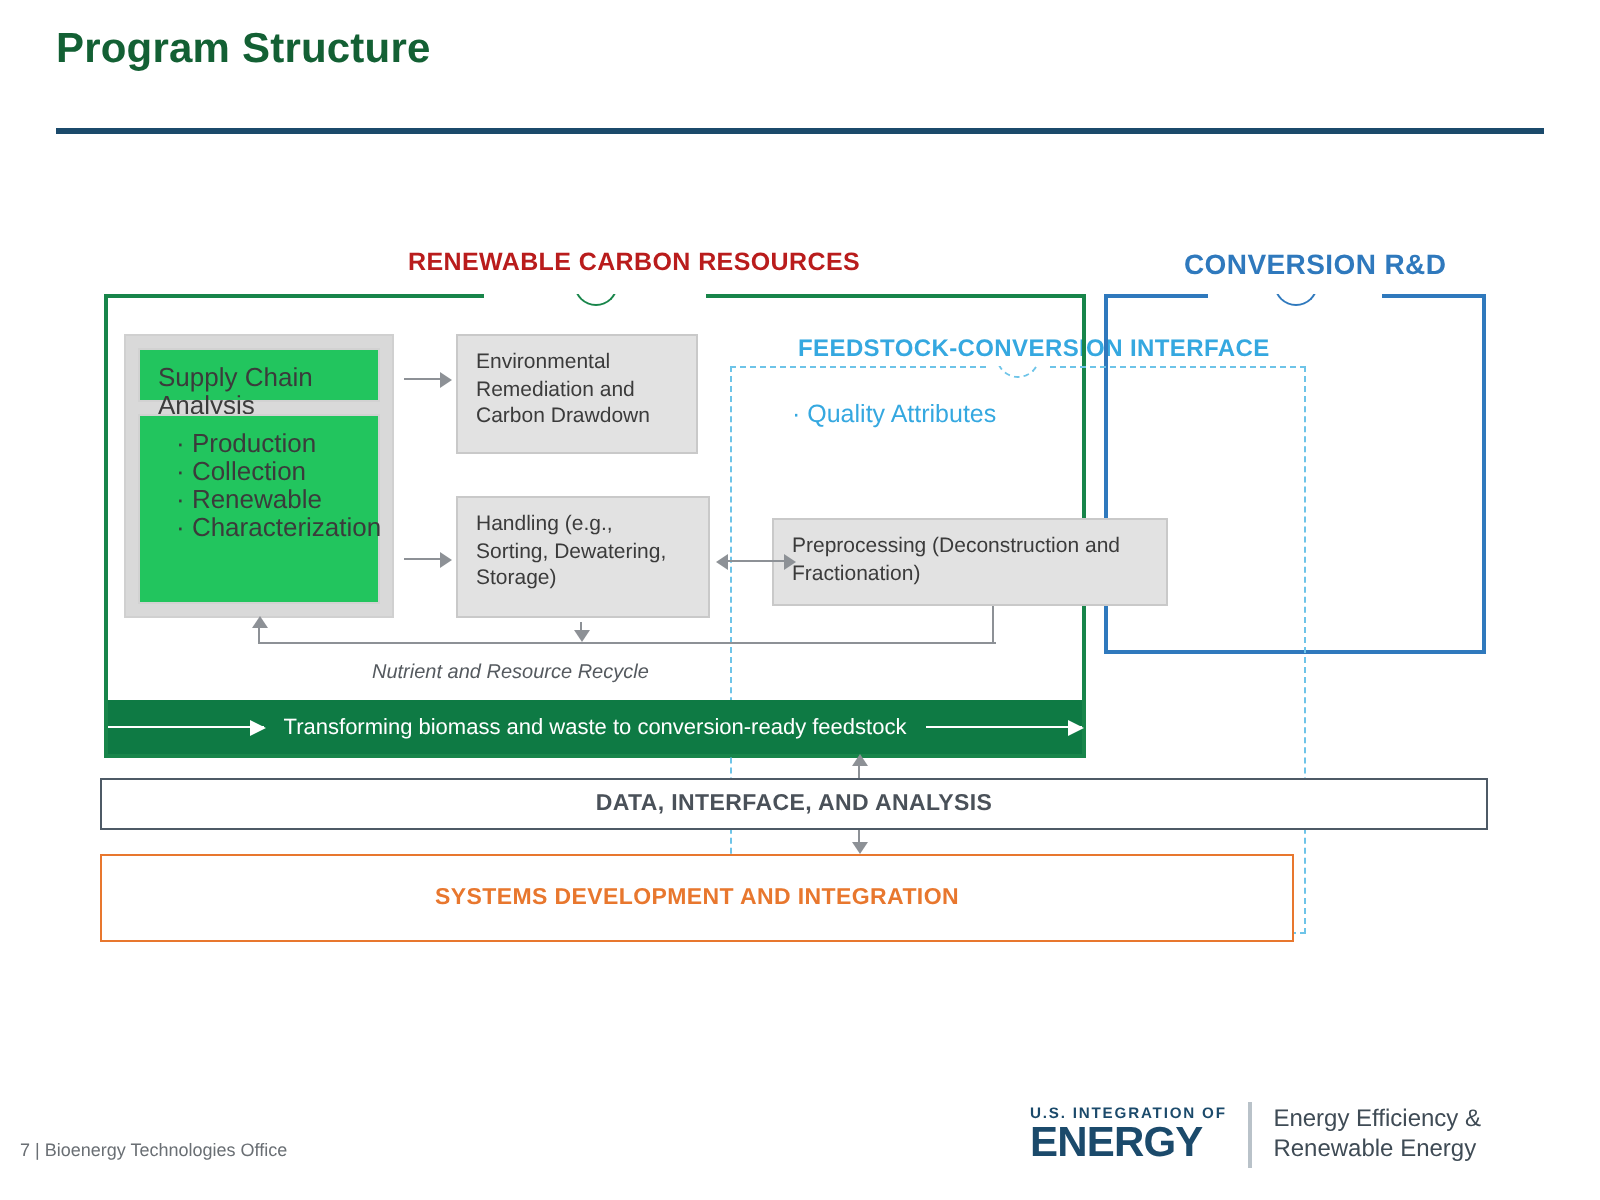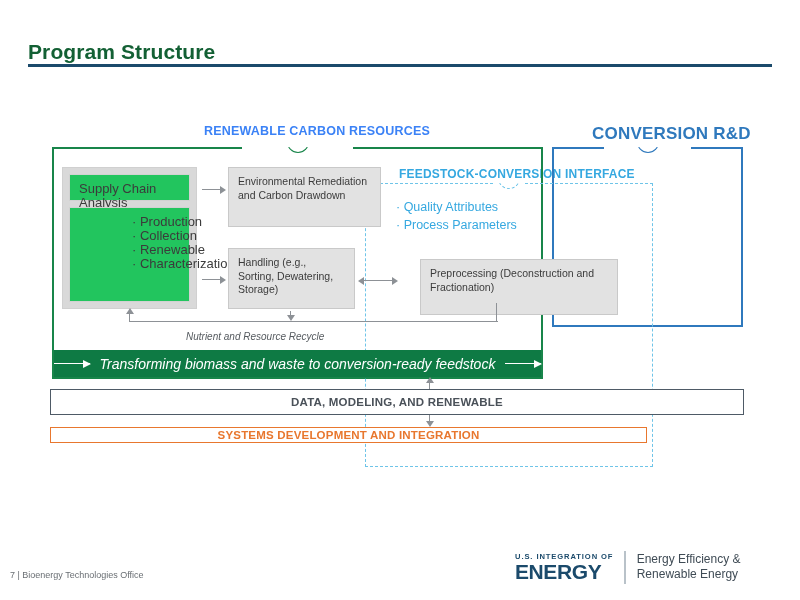--- a/index.html
+++ b/index.html
@@ -9,34 +9,33 @@
     position:relative;overflow:hidden;
     -webkit-font-smoothing:antialiased;
   }
   .slide{position:absolute;inset:0;}
 
   
   .slide-title{
     position:absolute;left:28px;top:13px;
     font-size:21px;font-weight:bold;color:#136034;
     letter-spacing:.1px;
-    margin-top:27px;
   }
   .header-rule{
     position:absolute;left:28px;top:64px;width:744px;height:3px;
     background:#1b4a6b;
   }
 
   
   .diagram{position:absolute;left:0;top:0;width:800px;height:540px;}
 
   
   .cap{position:absolute;font-weight:bold;letter-spacing:.2px;white-space:nowrap;}
-  .cap-rcr{left:204px;top:124px;font-size:12.5px;color:#3b82f6;}
-  .cap-crd{left:592px;top:124px;font-size:17px;color:#2f79bd;}
+  .cap-rcr{left:204px;top:124px;font-size:12.5px;color:#b91c1c;}
+  .cap-crd{left:592px;top:124px;font-size:14px;color:#2f79bd;}
   .cap-fci{left:399px;top:167px;font-size:12px;color:#35a8e0;}
 
   
   .group{position:absolute;box-sizing:border-box;}
   .group .edge{position:absolute;background:currentColor;}
 
   
   .grp-green{left:52px;top:147px;width:491px;height:232px;color:#18854a;}
   .grp-green .side-l{left:0;top:0;width:1.6px;height:100%;}
   .grp-green .side-r{right:0;top:0;width:1.6px;height:100%;}
@@ -81,64 +80,64 @@
     padding:7px 9px;
   }
   .gbox.shell{background:#d9d9d9;border-color:#d0d0d0;padding:0;}
   .gbox .sub{
     position:absolute;left:6px;right:6px;
     background:#22c55e;border:1px solid #d2d2d2;box-sizing:border-box;
     padding:7px 9px;font-size:13px;color:#3b3b3b;line-height:14px;
   }
   .sub-title{margin-bottom:3px;}
   .bullets{margin:0;padding-left:9px;}
-  .bullets div{white-space:nowrap;margin-left:44px;}
+  .bullets div{white-space:nowrap;}
 
   .box-shell{left:62px;top:167px;width:135px;height:142px;}
   .box-sca{top:6px;height:27px;}
   .box-rm{top:39px;bottom:6px;}
-  .box-env{left:228px;top:167px;width:153px;height:60px;}
+  .box-env{left:228px;top:167px;width:121px;height:60px;}
   .box-hand{left:228px;top:248px;width:127px;height:61px;}
-  .box-pre{left:420px;top:259px;width:198px;height:56px;}
+  .box-pre{left:386px;top:259px;width:198px;height:44px;}
 
   
   .ln{position:absolute;background:#8d9196;}
   .ah{position:absolute;width:0;height:0;}
   .ah.right{border-left:6px solid #8d9196;border-top:4px solid transparent;border-bottom:4px solid transparent;}
   .ah.left{border-right:6px solid #8d9196;border-top:4px solid transparent;border-bottom:4px solid transparent;}
   .ah.up{border-bottom:6px solid #8d9196;border-left:4px solid transparent;border-right:4px solid transparent;}
   .ah.down{border-top:6px solid #8d9196;border-left:4px solid transparent;border-right:4px solid transparent;}
 
   
   .recycle-label{
     position:absolute;left:186px;top:331px;font-size:10px;font-style:italic;color:#555a5f;
     white-space:nowrap;
   }
 
   
   .banner{
     position:absolute;left:54px;top:350px;width:487px;height:27px;
     background:#0e7a44;display:flex;align-items:center;justify-content:center;gap:10px;
   }
-  .banner .btxt{color:#ffffff;font-size:14px;font-style:italic;white-space:nowrap;}
+  .banner .btxt{color:#ffffff;font-size:11px;white-space:nowrap;}
   .barrow{position:relative;height:1.6px;background:#fff;}
   .barrow.a1{width:115px;}
   .barrow.a2{width:115px;}
   .barrow:after{
     content:"";position:absolute;right:-1px;top:-3.2px;
     border-left:8px solid #fff;border-top:4.2px solid transparent;border-bottom:4.2px solid transparent;
   }
 
   
   .bar{
     position:absolute;box-sizing:border-box;display:flex;align-items:center;justify-content:center;
     font-size:11.5px;font-weight:bold;letter-spacing:.2px;background:#fff;white-space:nowrap;
   }
   .bar-data{left:50px;top:389px;width:694px;height:26px;border:1.4px solid #4e5a66;color:#4a5159;}
-  .bar-sys{left:50px;top:427px;width:597px;height:16px;border:1.6px solid #e8772e;color:#e8772e;}
+  .bar-sys{left:50px;top:427px;width:597px;height:44px;border:1.6px solid #e8772e;color:#e8772e;}
 
   
   .footer-note{
     position:absolute;left:10px;top:570px;font-size:9px;color:#6a6f74;white-space:nowrap;
   }
   .doe{position:absolute;left:515px;top:548px;height:38px;display:flex;align-items:center;}
   .doe .dept{font-size:7.6px;font-weight:bold;color:#1b4a6b;letter-spacing:.9px;line-height:9px;}
   .doe .energy{font-size:21px;font-weight:bold;color:#1b4a6b;letter-spacing:-.4px;line-height:21px;}
   .doe .divider{width:1.3px;height:33px;background:#b9c2c9;margin:0 11px;}
   .doe .eere{font-size:12px;color:#3f4b55;line-height:15px;white-space:nowrap;}
@@ -185,21 +184,20 @@
       <span class="edge bot"></span>
       <span class="edge top-l"></span>
       <span class="edge top-r"></span>
       <span class="notch">
           <i></i>
         </span>
     </div>
 
     <div class="fci-list">
       <div>· Quality Attributes</div>
-      <div>· Process Parameters</div>
     </div>
 
     <div class="gbox shell box-shell">
       <div class="sub box-sca">Supply Chain Analysis</div>
       <div class="sub box-rm">
         <div class="bullets">
           <div>· Production</div>
           <div>· Collection</div>
           <div>· Renewable</div>
           <div>· Characterization</div>
@@ -233,21 +231,21 @@
 
     <div class="banner">
       <span class="barrow a1"></span>
       <span class="btxt">Transforming biomass and waste to conversion-ready feedstock</span>
       <span class="barrow a2"></span>
     </div>
 
     <span class="ln" style="left:429px;top:382px;width:1.4px;height:8px;"></span>
     <span class="ah up" style="left:426px;top:377px;"></span>
 
-    <div class="bar bar-data">DATA, MODELING, AND RENEWABLE</div>
+    <div class="bar bar-data">DATA, INTERFACE, AND ANALYSIS</div>
 
     <span class="ln" style="left:429px;top:415px;width:1.4px;height:8px;"></span>
     <span class="ah down" style="left:426px;top:421px;"></span>
 
     <div class="bar bar-sys">SYSTEMS DEVELOPMENT AND INTEGRATION</div>
   </div>
 
   <div class="footer-note">7 | Bioenergy Technologies Office</div>
 
   <div class="doe">

